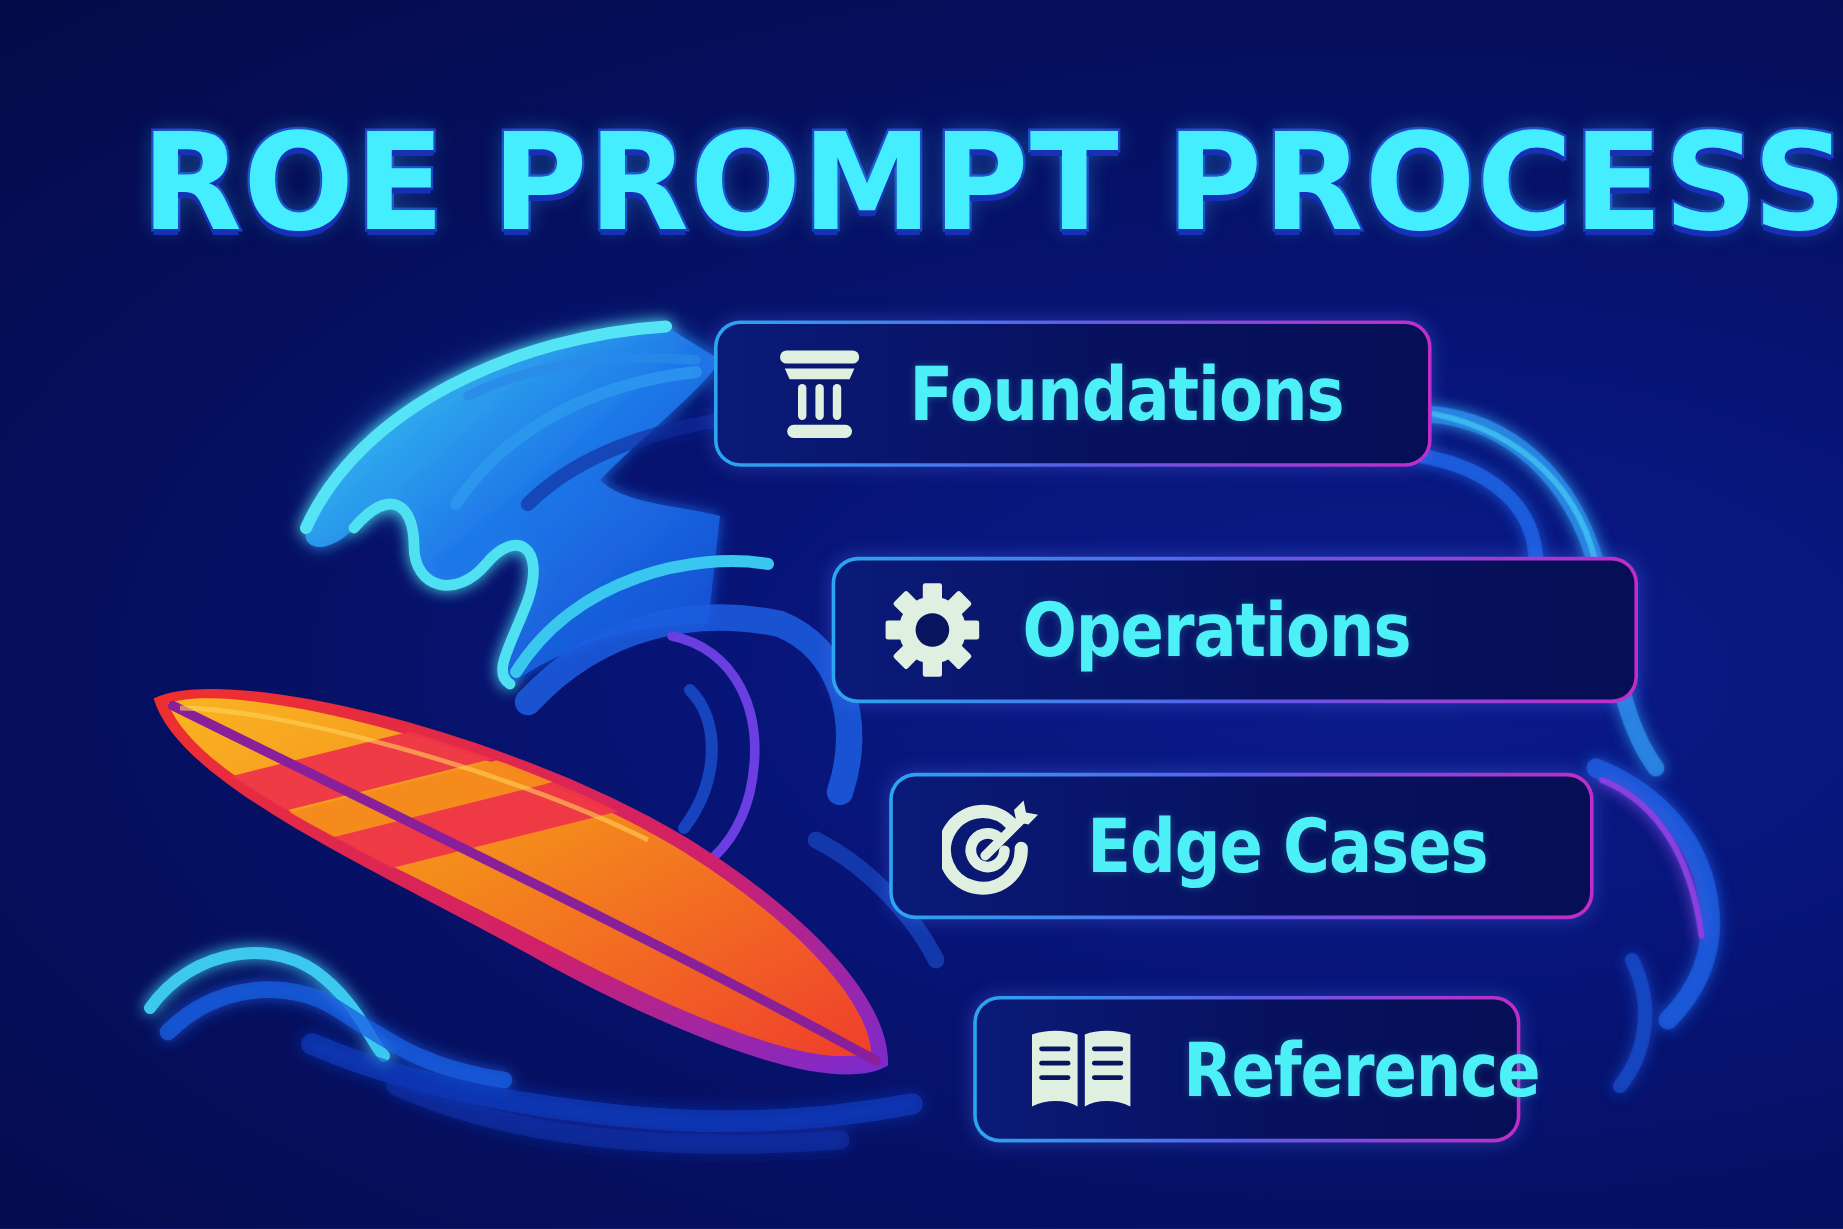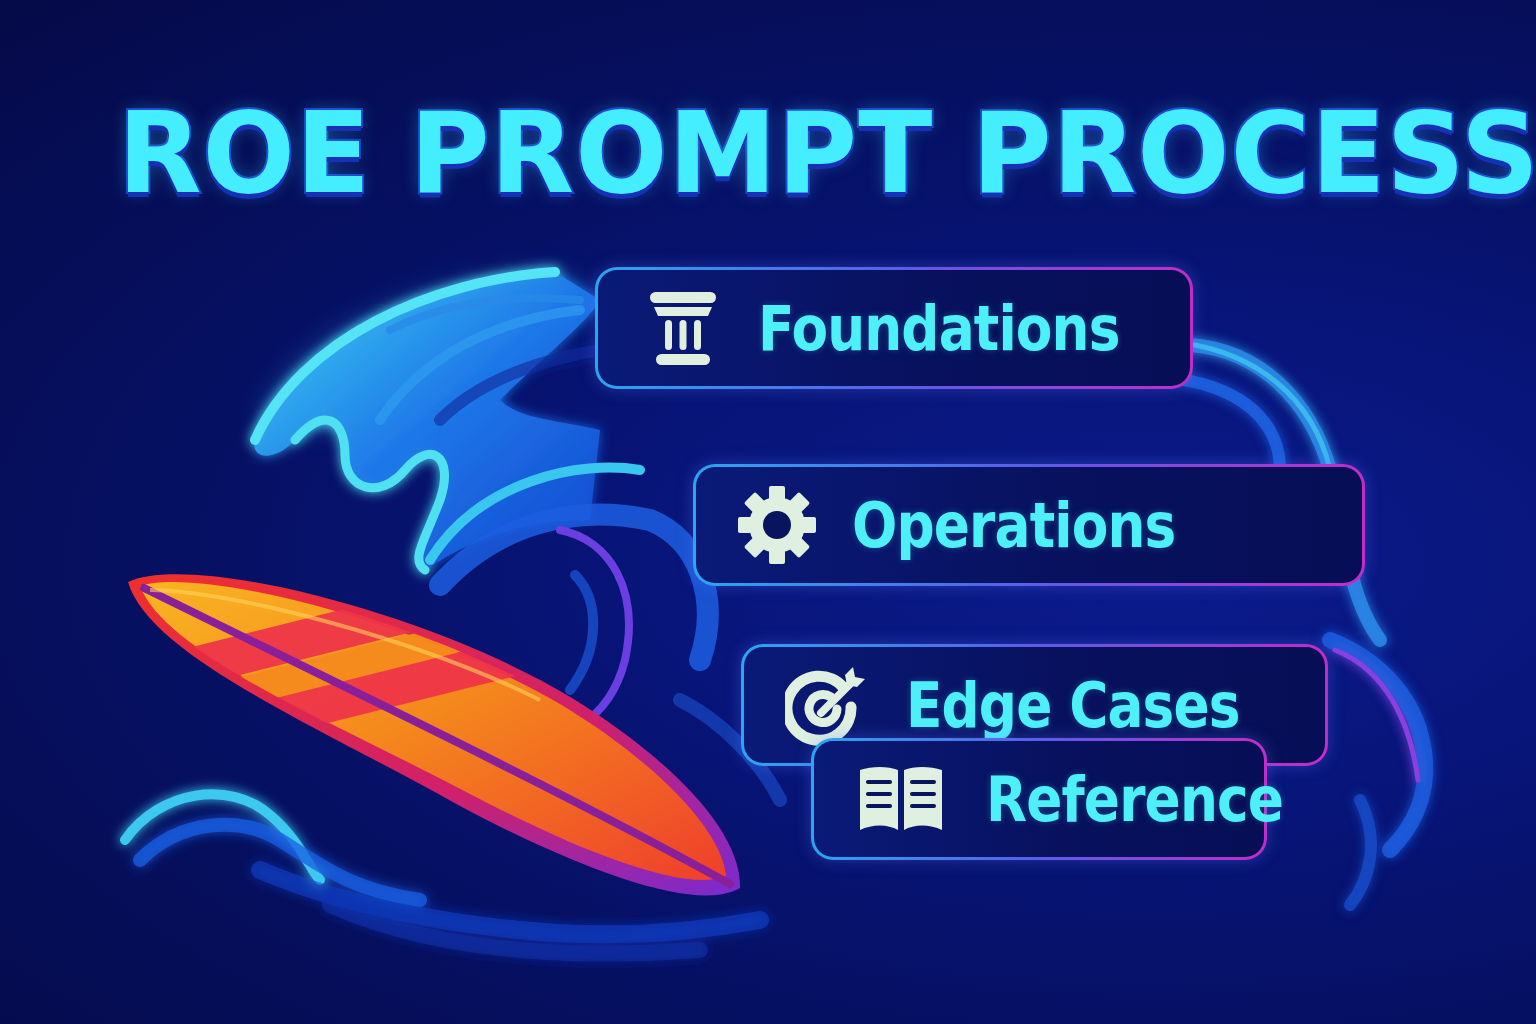--- a/index.html
+++ b/index.html
@@ -59,21 +59,21 @@
       transform-origin: left center;
       white-space: nowrap;
       text-shadow: 0 0 8px rgba(80,240,255,0.25);
     }
     #card-foundations { left: 595px; top: 267px; width: 598px; }
     #card-foundations .card-icon { margin-left: 40px; margin-right: 30px; }
     #card-operations { left: 693px; top: 440px; width: 672px; margin-top: 24px; }
     #card-operations .card-icon { margin-left: 36px; margin-right: 30px; }
     #card-edge { left: 741px; top: 644px; width: 587px; }
     #card-edge .card-icon { margin-left: 38px; margin-right: 34px; }
-    #card-reference { left: 811px; top: 738px; width: 456px; }
+    #card-reference { left: 811px; top: 830px; width: 456px; }
     #card-reference .card-icon { margin-left: 42px; margin-right: 40px; }
   </style>
 </head>
 <body>
 
 <svg class="bg-layer" viewBox="0 0 1536 1024" xmlns="http://www.w3.org/2000/svg">
   <defs>
     <filter id="glow" x="-20%" y="-20%" width="140%" height="140%">
       <feGaussianBlur stdDeviation="6" result="b"></feGaussianBlur>
       <feMerge>

